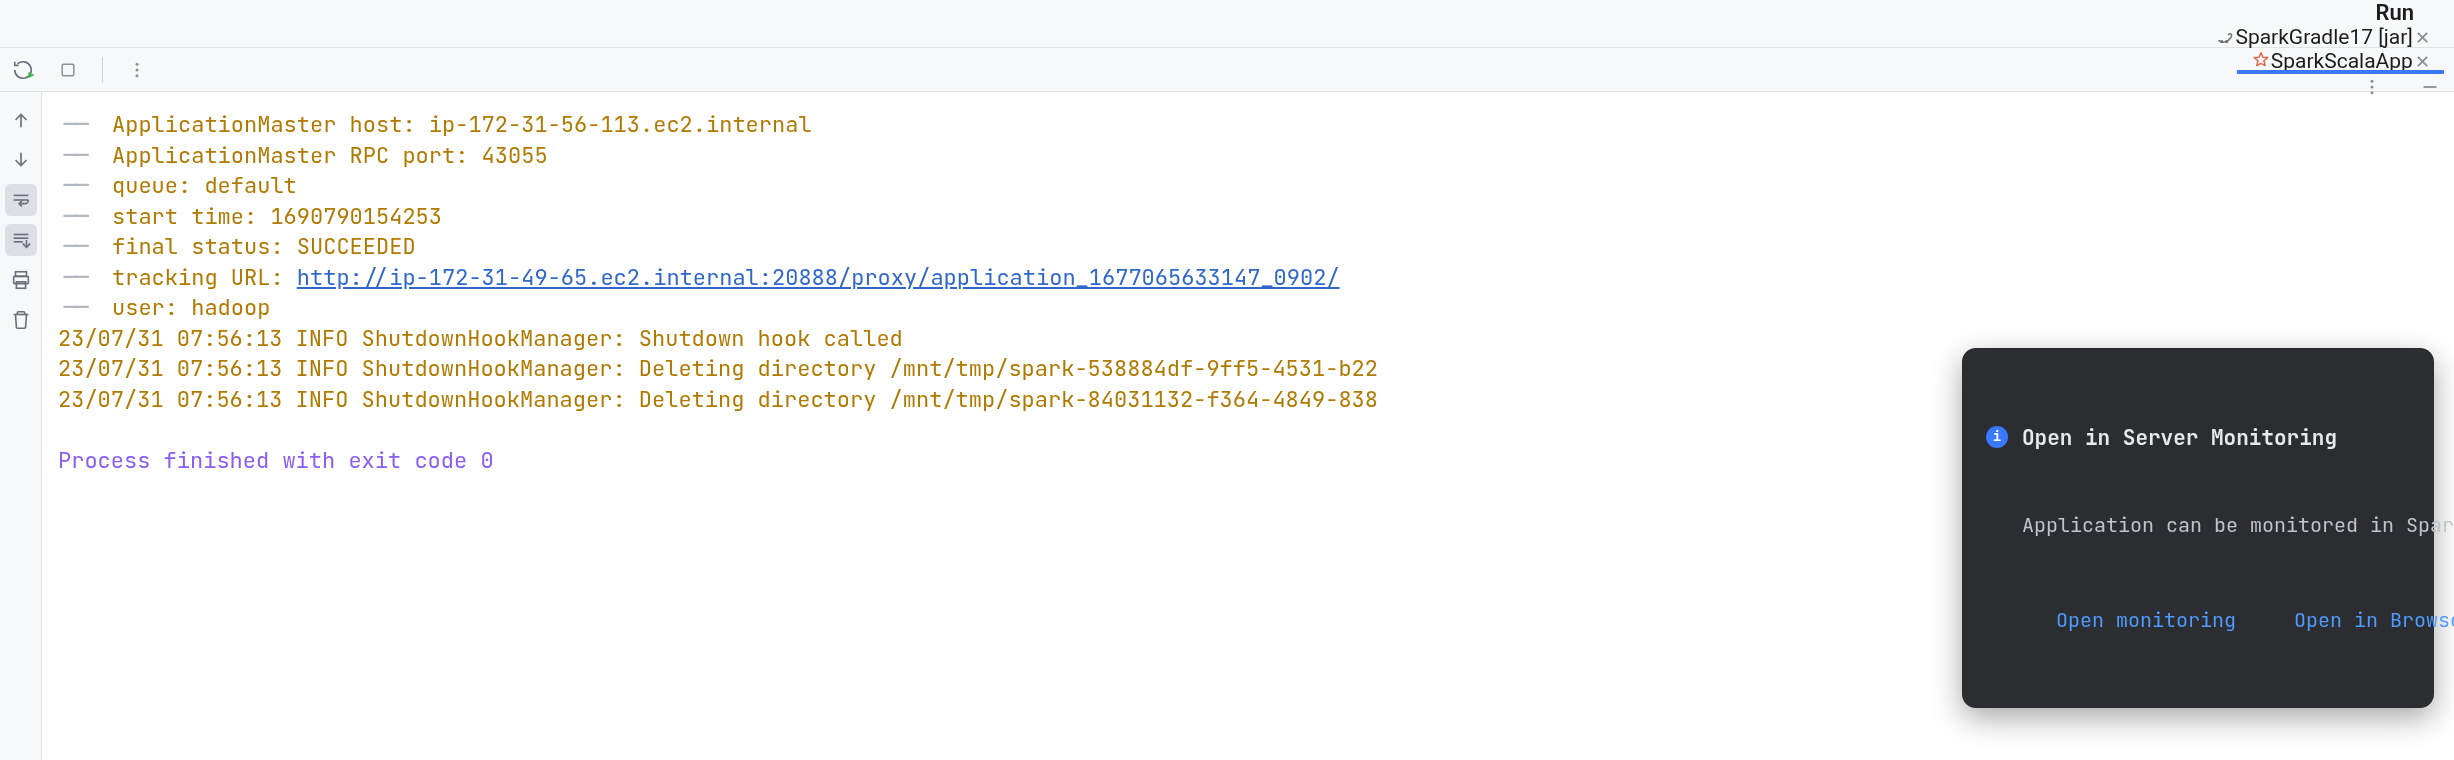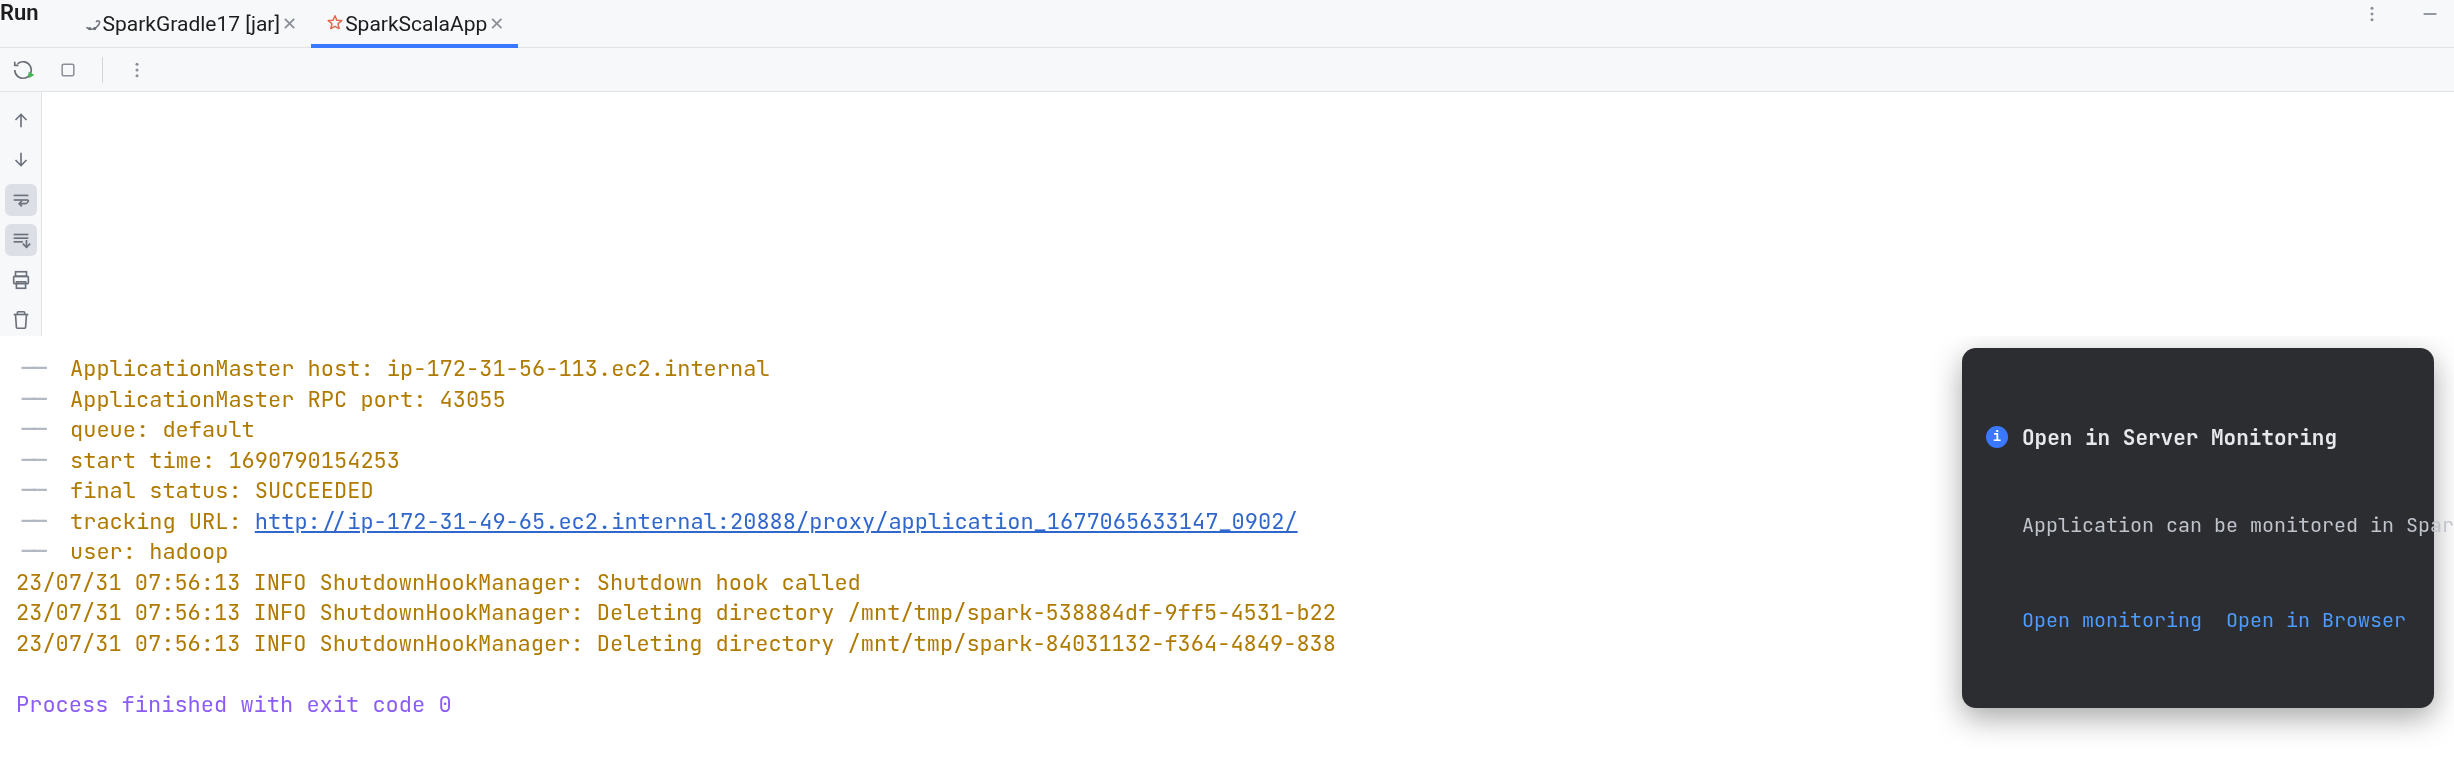--- a/index.html
+++ b/index.html
@@ -8,24 +8,26 @@
     height: 760px;
     font-family: -apple-system, BlinkMacSystemFont, "Segoe UI", Roboto, sans-serif;
     background: #ffffff;
     overflow: hidden;
   }
 
   
   .tab-strip {
     height: 48px;
     display: flex;
-    align-items: flex-start;
+    align-items: flex-end;
     background: #f7f8fa;
     border-bottom: 1px solid #e0e2e6;
+    padding-left: 10px;
     padding-right: 10px;
+    flex-direction: column;
   }
   .panel-label {
     font-weight: 600;
     font-size: 22px;
     color: #1d1d1d;
     margin-right: 30px;
   }
   .tab {
     display: flex;
     align-items: center;
@@ -93,21 +95,20 @@
     width: 1px;
     height: 26px;
     background: #d2d5db;
     margin: 0 4px;
   }
 
   
   .main-area {
     display: flex;
     height: calc(100% - 48px - 44px);
-    flex-direction: column;
   }
 
   
   .gutter {
     width: 42px;
     flex: 0 0 42px;
     background: #f7f8fa;
     border-right: 1px solid #e0e2e6;
     display: flex;
     flex-direction: column;
@@ -183,21 +184,21 @@
     align-items: center;
     justify-content: center;
     color: #fff;
     font-weight: 700;
     font-size: 14px;
     margin-top: 2px;
   }
   .notif-title { font-weight: 600; font-size: 21px; }
   .notif-body { color: #c0c4cc; margin-left: 36px; margin-bottom: 14px; }
   .notif-links { margin-left: 36px; display: flex; gap: 24px; }
-  .notif-links span { color: #4e9cff; cursor: pointer; }
+  .notif-links span { color: #4e9cff; cursor: pointer; margin-left: 34px; }
 </style>
 </head>
 <body>
 
 <div class="tab-strip">
   <span class="panel-label">Run</span>
 
   <div class="tab">
     <span class="tab-icon">
       <svg width="20" height="20" viewBox="0 0 24 24" fill="none" stroke="#6b707a" stroke-width="1.8">

